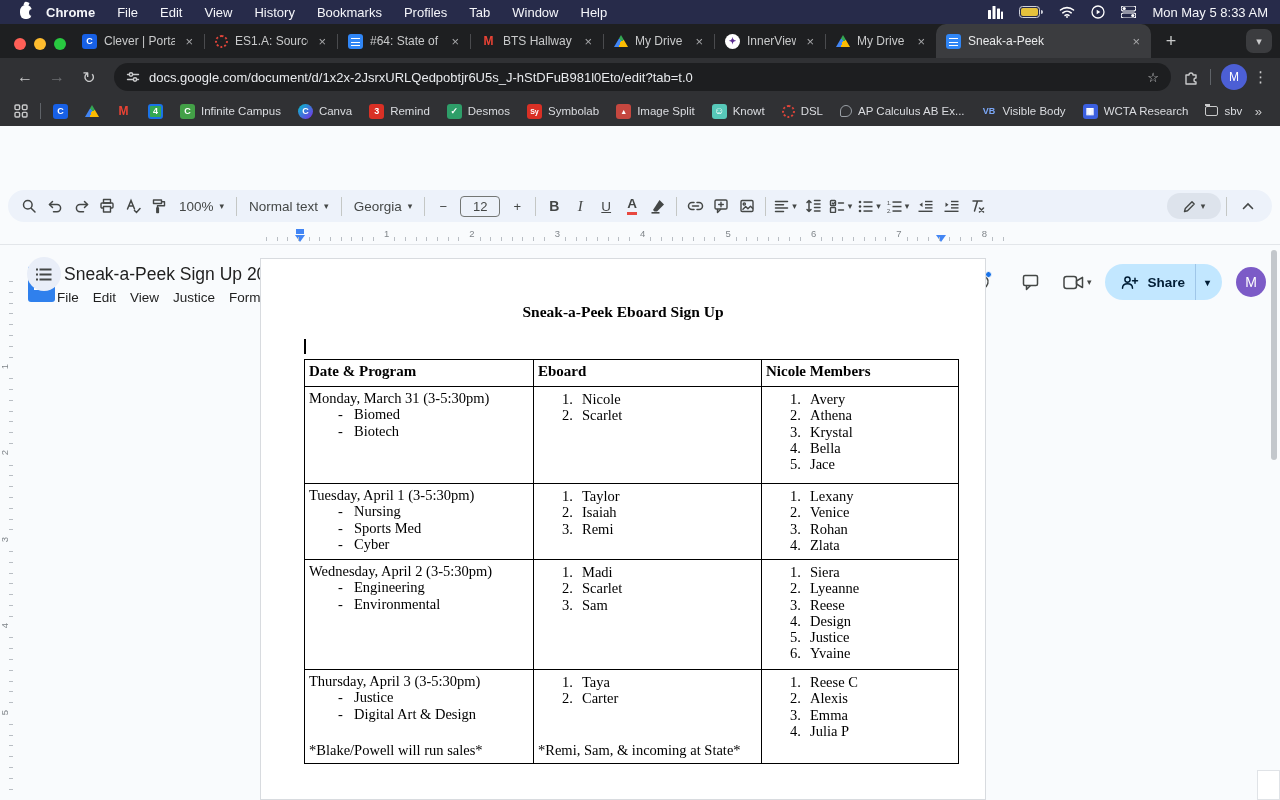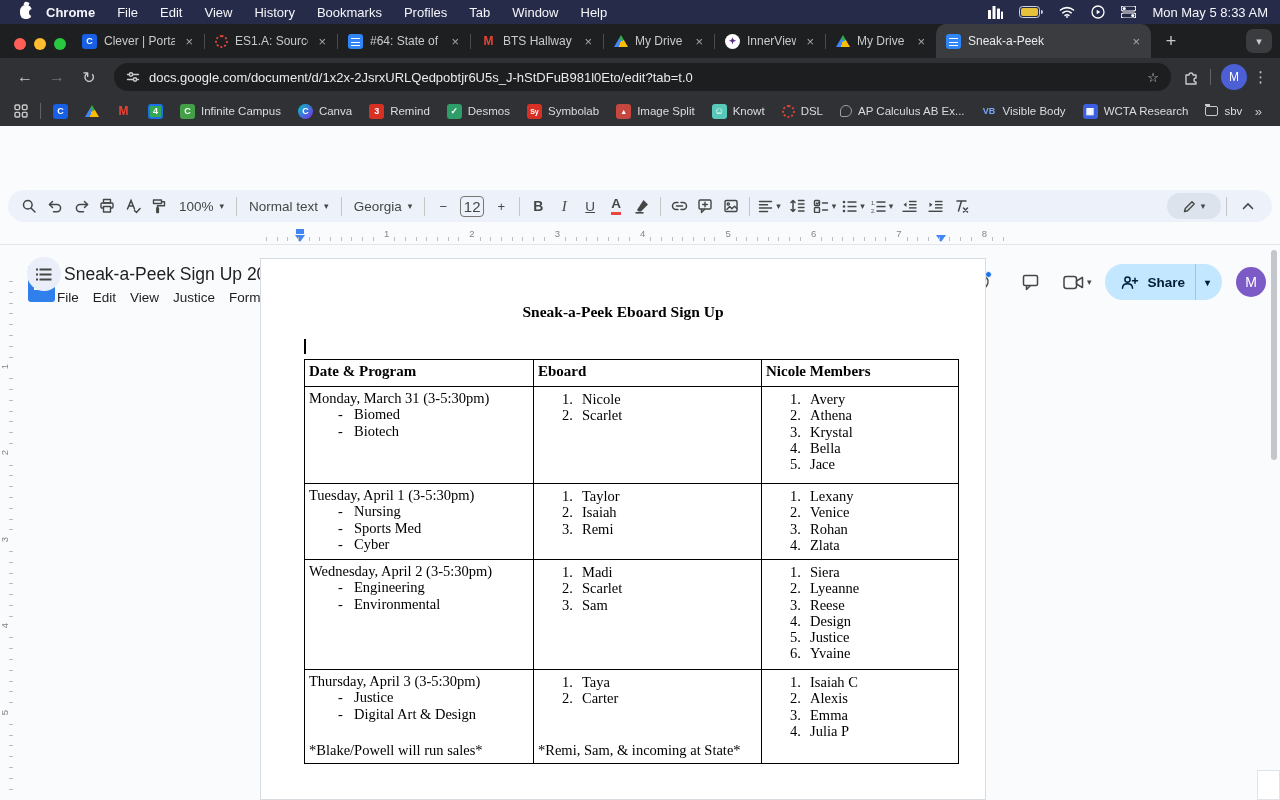--- a/index.html
+++ b/index.html
@@ -106,22 +106,22 @@
                display:flex; align-items:center; justify-content:center; }
 
   
   .toolbar { position:absolute; left:8px; top:190px; width:1264px; height:32px; background:#edf2fa;
              border-radius:16px; display:flex; align-items:center; padding:0 8px; color:#444746; }
   .tbtn { min-width:26px; height:26px; display:flex; align-items:center; justify-content:center;
           border-radius:5px; gap:3px; font-size:13px; padding:0 3px; }
   .tsep { width:1px; height:19px; background:#c4c7c5; margin:0 5px; flex:0 0 auto; }
   .tb-select { display:flex; align-items:center; gap:6px; padding:0 7px; font-size:13.5px; }
   .caret-dn { font-size:9px; color:#444746; }
-  .size-box { width:24px; height:21px; border:1px solid #747775; border-radius:4px; display:flex;
-              align-items:center; justify-content:center; font-size:15px; margin:0 4px; }
+  .size-box { width:40px; height:21px; border:1px solid #747775; border-radius:4px; display:flex;
+              align-items:center; justify-content:center; font-size:13px; margin:0 4px; }
   .fmt-b { font-weight:800; font-size:14px; }
   .fmt-i { font-style:italic; font-family:"Liberation Serif",serif; font-size:15px; }
   .fmt-u { text-decoration:underline; font-size:13.5px; }
   .fmt-a { font-size:13.5px; font-weight:600; border-bottom:3px solid #e8483f; line-height:1.05; }
   .tb-spacer { flex:1; }
   .mode-pill { width:54px; height:26px; border-radius:13px; background:#dde3ec; display:flex;
                align-items:center; justify-content:center; gap:5px; }
   .tb-collapse { font-size:11px; padding:0 10px; }
   .toolbar svg, .hdr-icbtn svg, .cam-drop svg { display:block; }
 
@@ -848,21 +848,21 @@
       </td>
       <td>
         <ol class="num">
               <li>Taya</li>
               <li>Carter</li>
             </ol>
         <div class="cell-note">*Remi, Sam, &amp; incoming at State*</div>
       </td>
       <td>
         <ol class="num">
-              <li>Isaiah C</li>
+              <li>Reese C</li>
               <li>Alexis</li>
               <li>Emma</li>
               <li>Julia P</li>
             </ol>
       </td>
     </tr>
   </tbody>
     </table>
 </div>
 

